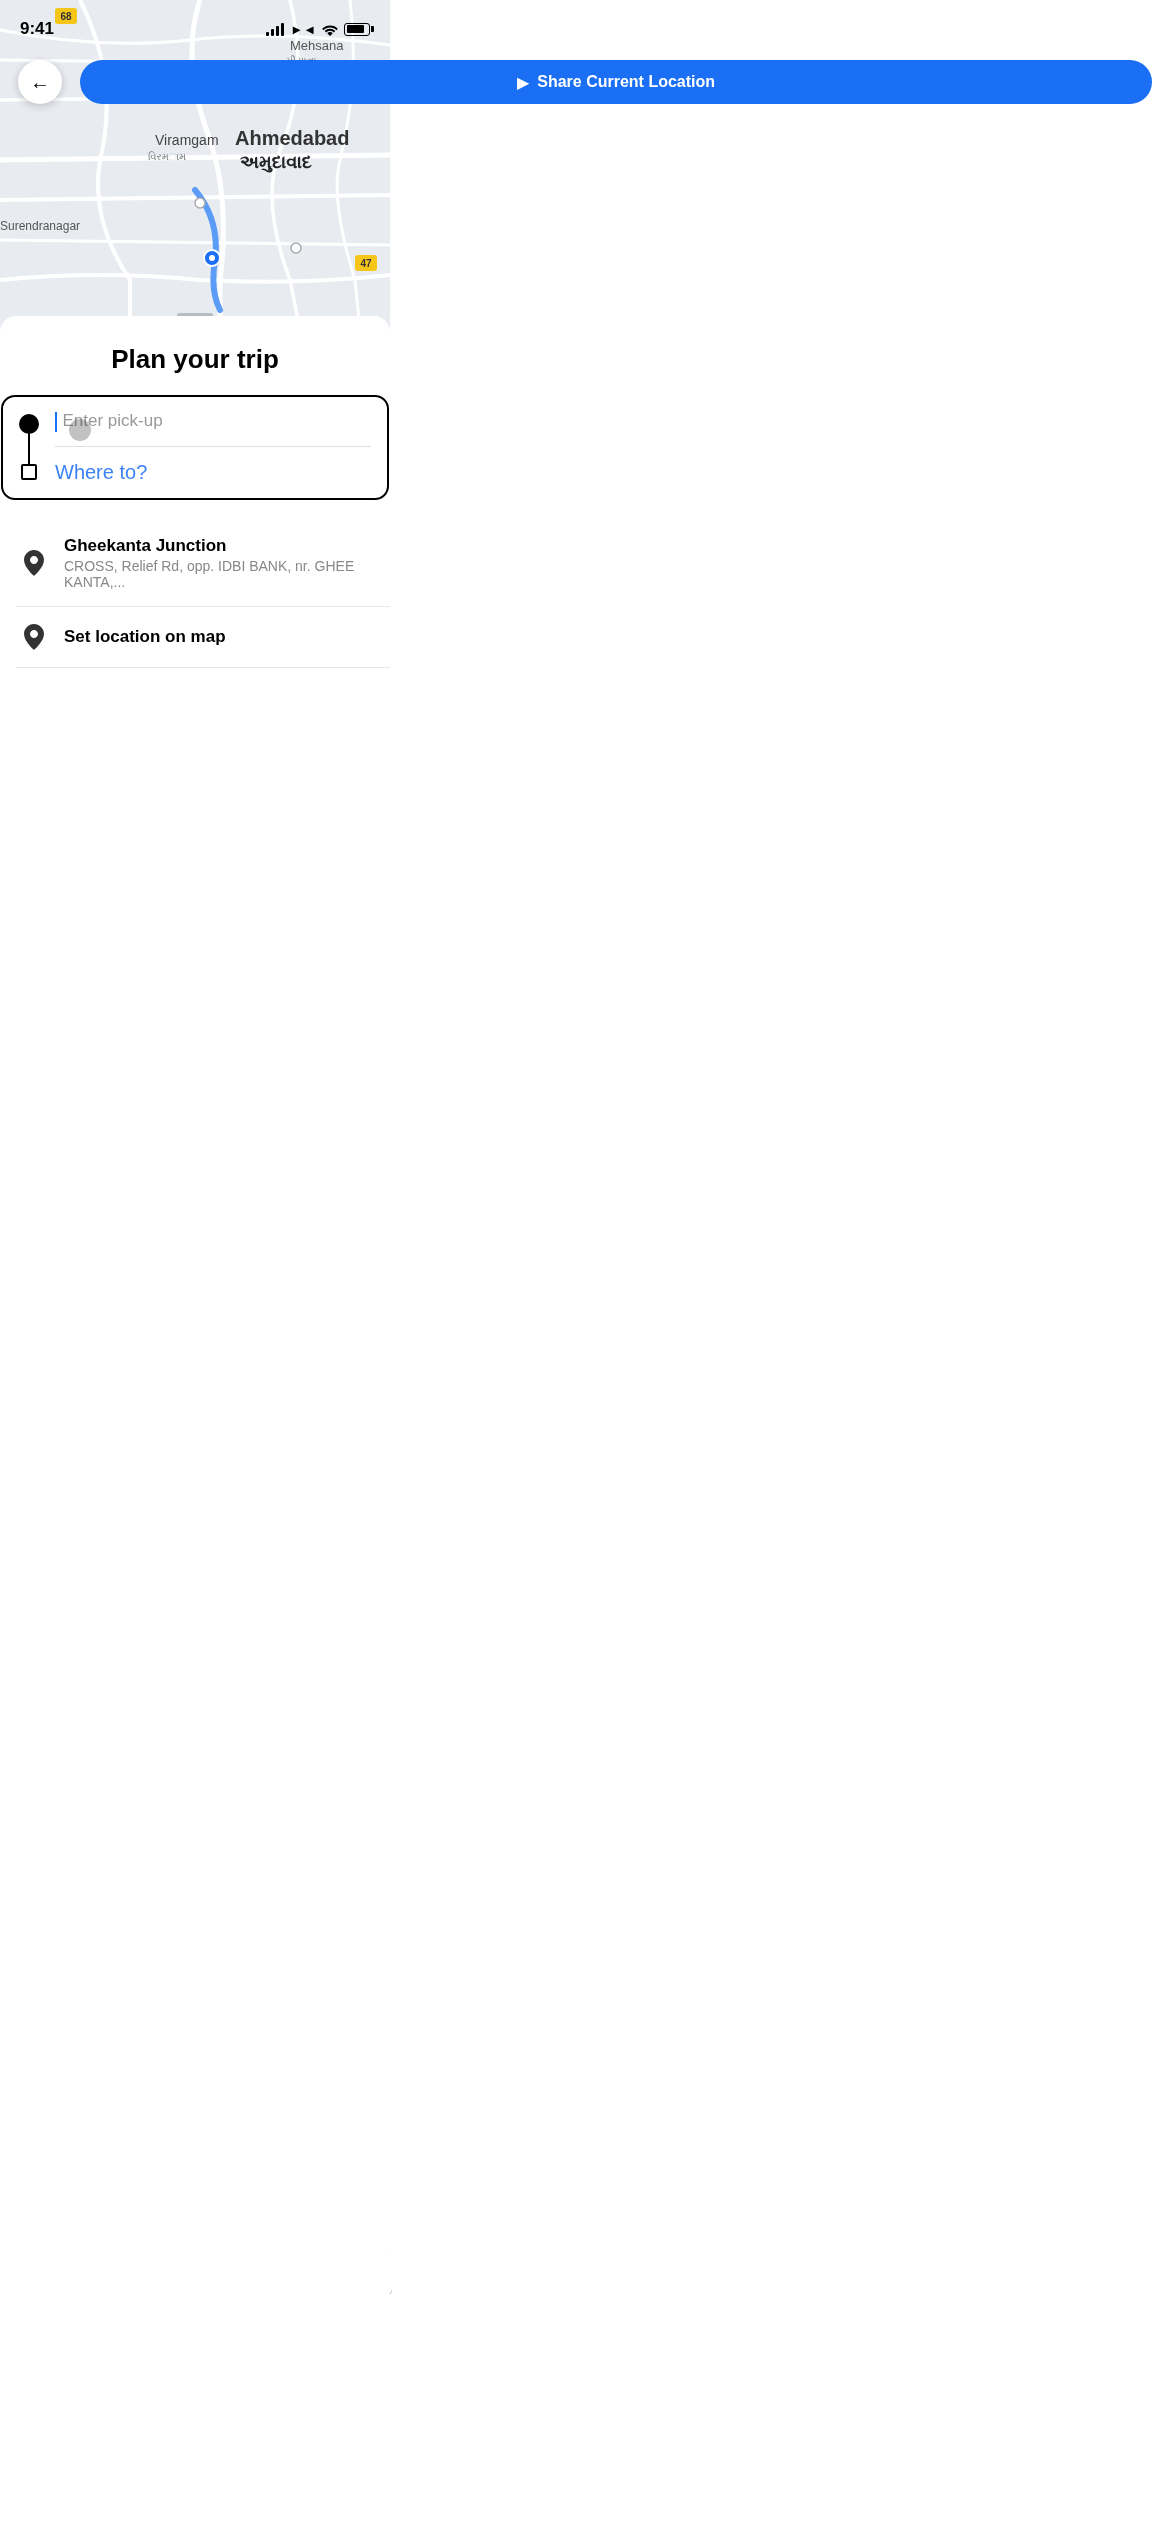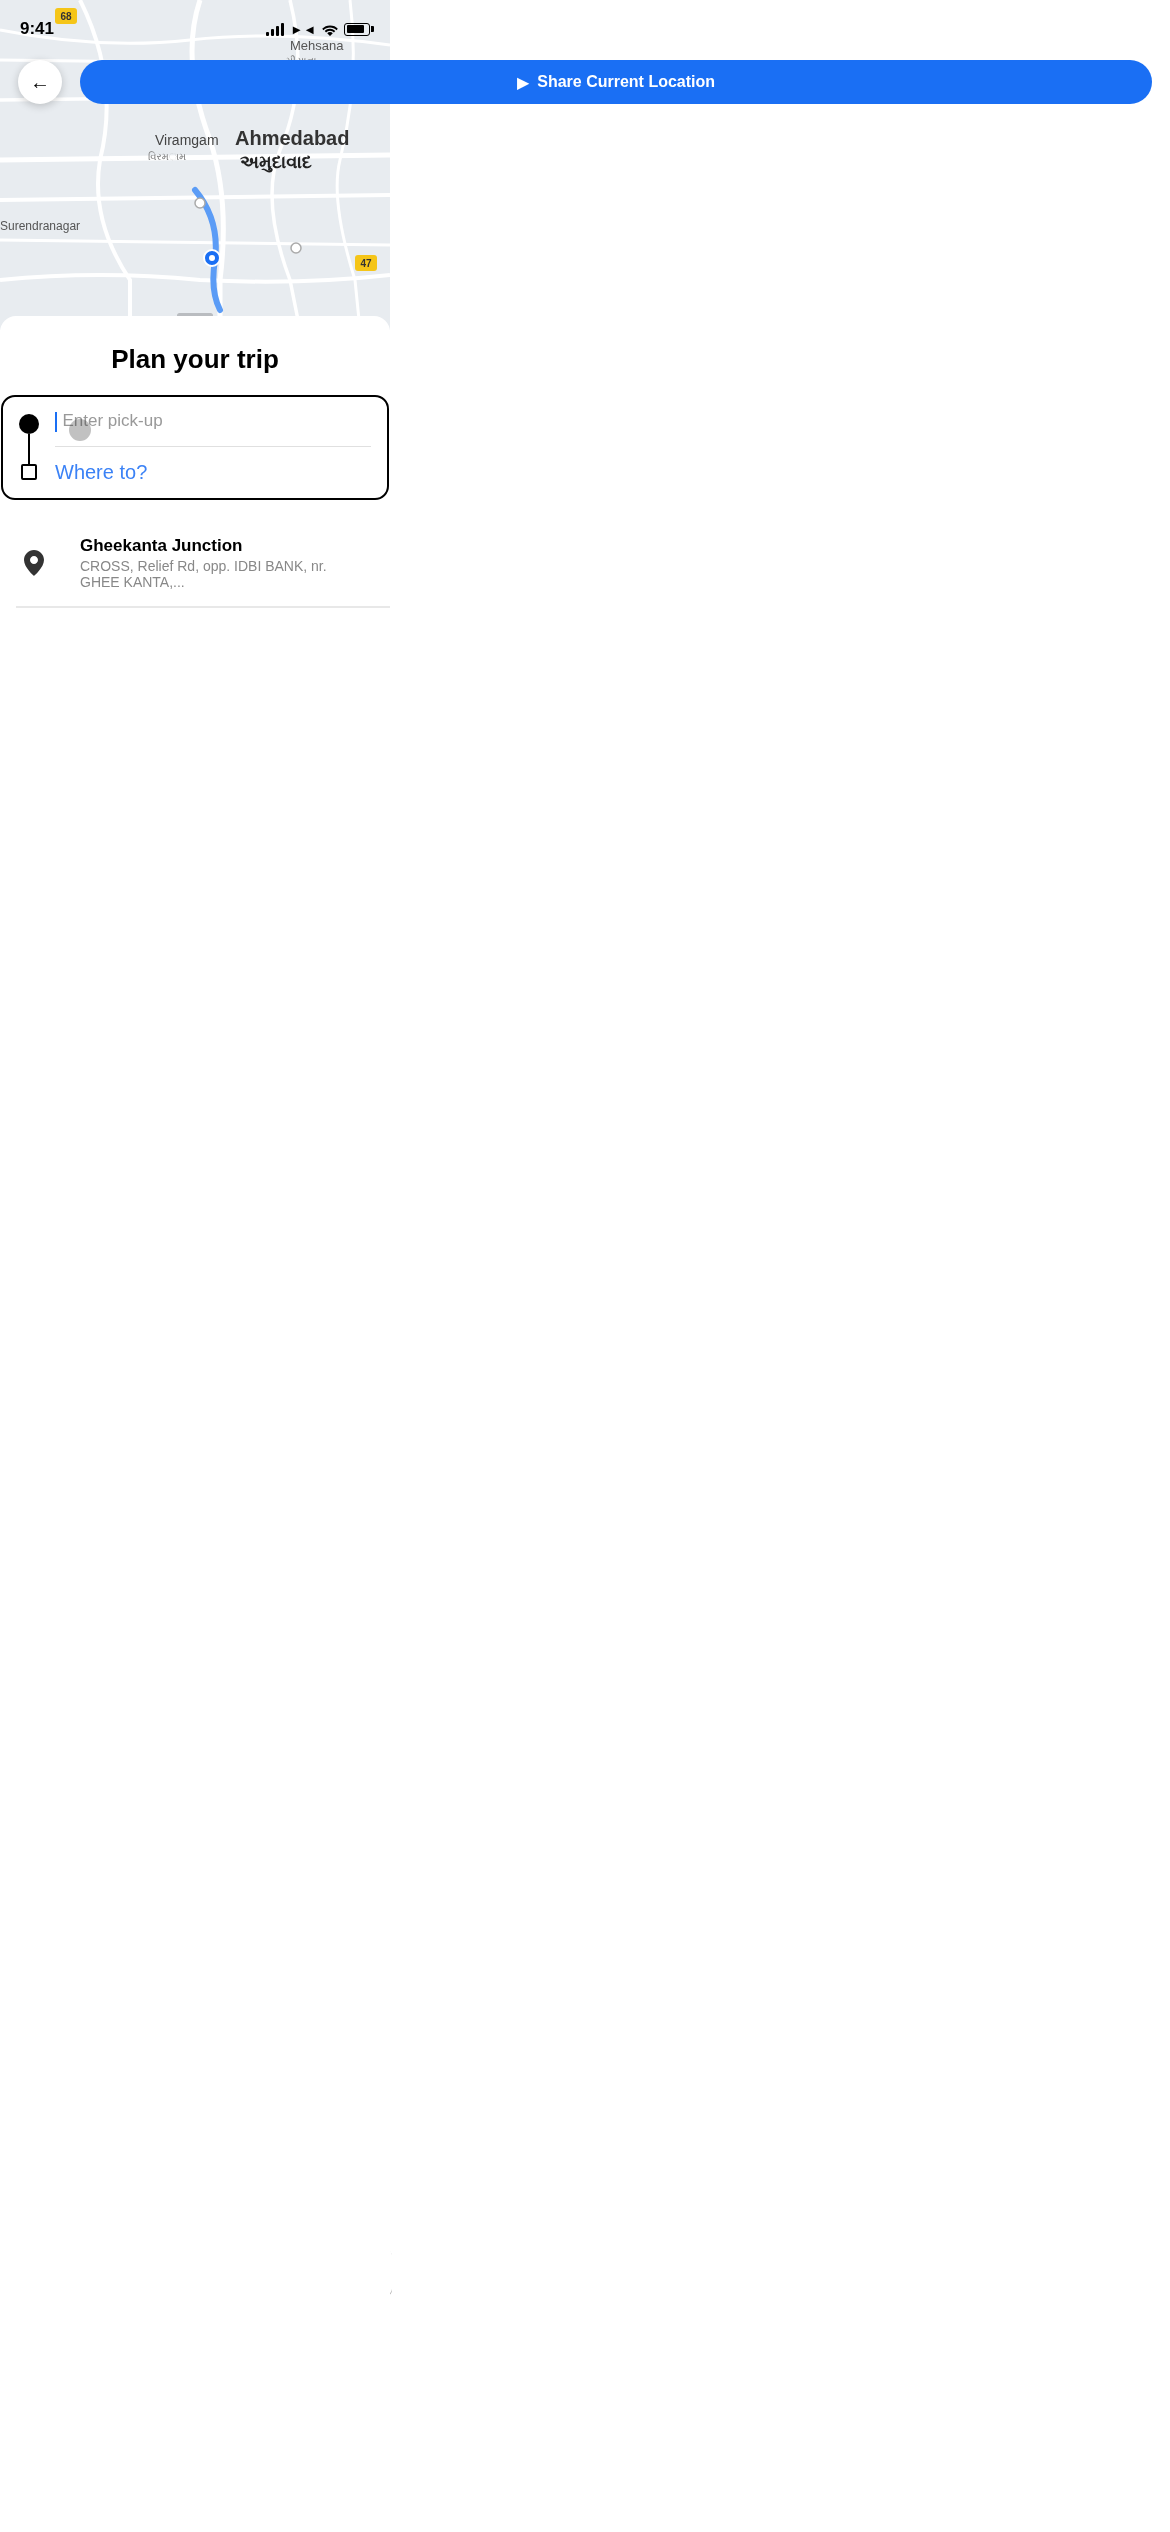--- a/index.html
+++ b/index.html
@@ -241,21 +241,21 @@
     
     .suggestion-divider {
       height: 1px;
       background: #e8e8e8;
       margin: 0 0 0 16px;
     }
 
     .suggestion-item {
       display: flex;
       align-items: center;
-      gap: 32px;
+      gap: 16px;
       padding: 16px 20px;
       cursor: pointer;
     }
     .suggestion-pin {
       width: 28px;
       height: 28px;
       display: flex;
       align-items: center;
       justify-content: center;
       flex-shrink: 0;
@@ -462,20 +462,30 @@
       </svg>
     </div>
     <div class="suggestion-text">
       <div class="suggestion-name">Gheekanta Junction</div>
       <div class="suggestion-address">CROSS, Relief Rd, opp. IDBI BANK, nr. GHEE KANTA,...</div>
     </div>
   </div>
 
   <div class="suggestion-divider"></div>
 
+  <div class="suggestion-item">
+    <div class="suggestion-pin">
+      <svg width="20" height="26" viewBox="0 0 20 26">
+        <path d="M10 0C4.5 0 0 4.5 0 10c0 7.5 10 16 10 16s10-8.5 10-16C20 4.5 15.5 0 10 0zm0 14c-2.2 0-4-1.8-4-4s1.8-4 4-4 4 1.8 4 4-1.8 4-4 4z" fill="#333"></path>
+      </svg>
+    </div>
+    <div class="suggestion-text">
+      <div class="suggestion-name">Set location on map</div>
+    </div>
+  </div>
 
   <div class="suggestion-divider"></div>
 
 </div>
 
 <div class="keyboard" style="position:absolute; bottom:0; left:0; width:390px;">
 
   <div class="key-row">
     <div class="key">q</div>
     <div class="key">w</div>

